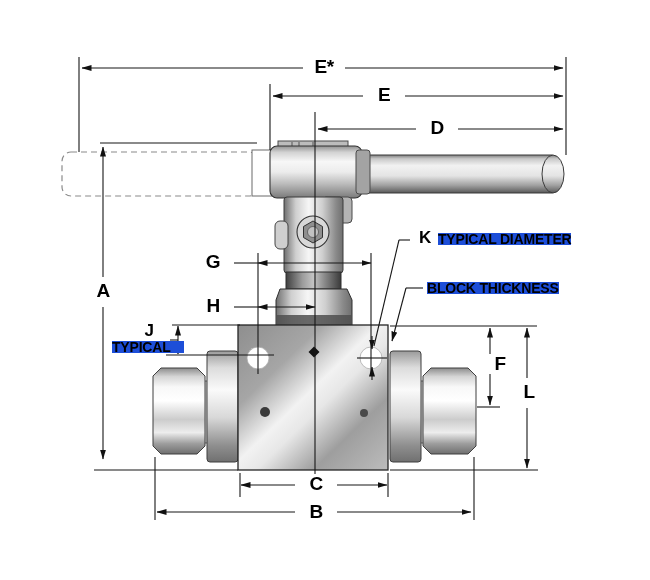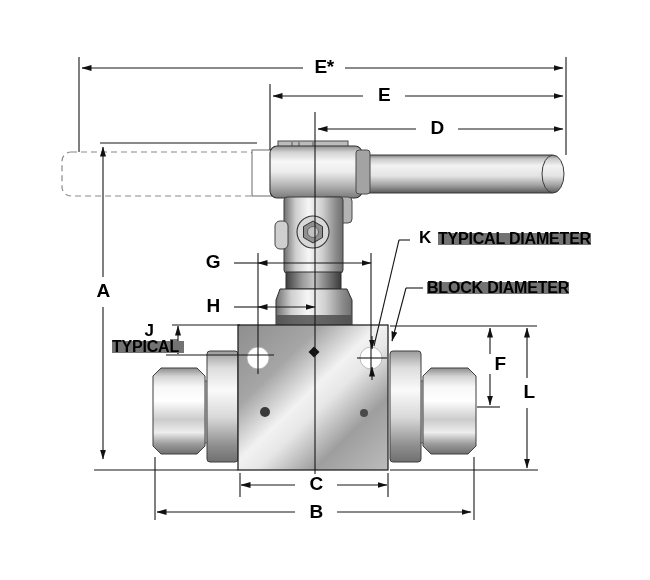--- a/index.html
+++ b/index.html
@@ -7,22 +7,22 @@
     position:relative;width:650px;height:580px;background:#fff;overflow:hidden;
     font-family:"Liberation Sans", sans-serif;
   }
   #art{position:absolute;left:0;top:0;}
   .dim-label{
     position:absolute;color:#000;font-weight:bold;font-size:19px;
     letter-spacing:-0.5px;text-align:center;background:#fff;line-height:20px;
     padding:0 1px;white-space:nowrap;
   }
   .note-label{
-    position:absolute;color:#000;font-weight:bold;font-size:16px;
-    letter-spacing:-0.2px;text-align:left;background:#737373;line-height:12px;
+    position:absolute;color:#000;font-weight:bold;font-size:14px;
+    letter-spacing:-0.2px;text-align:left;background:#1d4ed8;line-height:12px;
     white-space:nowrap;
   }
 </style>
 </head>
 <body>
 
 <div id="stage">
 
   <svg id="art" width="650" height="580" viewBox="0 0 650 580">
     <defs>
@@ -198,19 +198,19 @@
   <div class="dim-label" style="left:303px;top:57px;width:40px;">E*</div>
   <div class="dim-label" style="left:363px;top:85px;width:40px;">E</div>
   <div class="dim-label" style="left:416px;top:118px;width:40px;">D</div>
   <div class="dim-label" style="left:82px;top:281px;width:40px;">A</div>
   <div class="dim-label" style="left:192px;top:252px;width:40px;">G</div>
   <div class="dim-label" style="left:192px;top:296px;width:40px;">H</div>
   <div class="dim-label" style="left:128px;top:321px;width:40px;font-size:17px;">J</div>
   <div class="note-label" style="left:112px;top:341px;width:72px;text-align:left;">TYPICAL</div>
   <div class="dim-label" style="left:410px;top:228px;width:28px;font-size:17px;">K</div>
   <div class="note-label" style="left:438px;top:233px;">TYPICAL DIAMETER</div>
-  <div class="note-label" style="left:427px;top:282px;">BLOCK DIAMETER</div>
+  <div class="note-label" style="left:427px;top:282px;">BLOCK THICKNESS</div>
   <div class="dim-label" style="left:484px;top:354px;width:30px;">F</div>
   <div class="dim-label" style="left:517px;top:382px;width:22px;">L</div>
   <div class="dim-label" style="left:295px;top:474px;width:40px;">C</div>
   <div class="dim-label" style="left:295px;top:502px;width:40px;">B</div>
 
 </div>
 
 </body></html>

